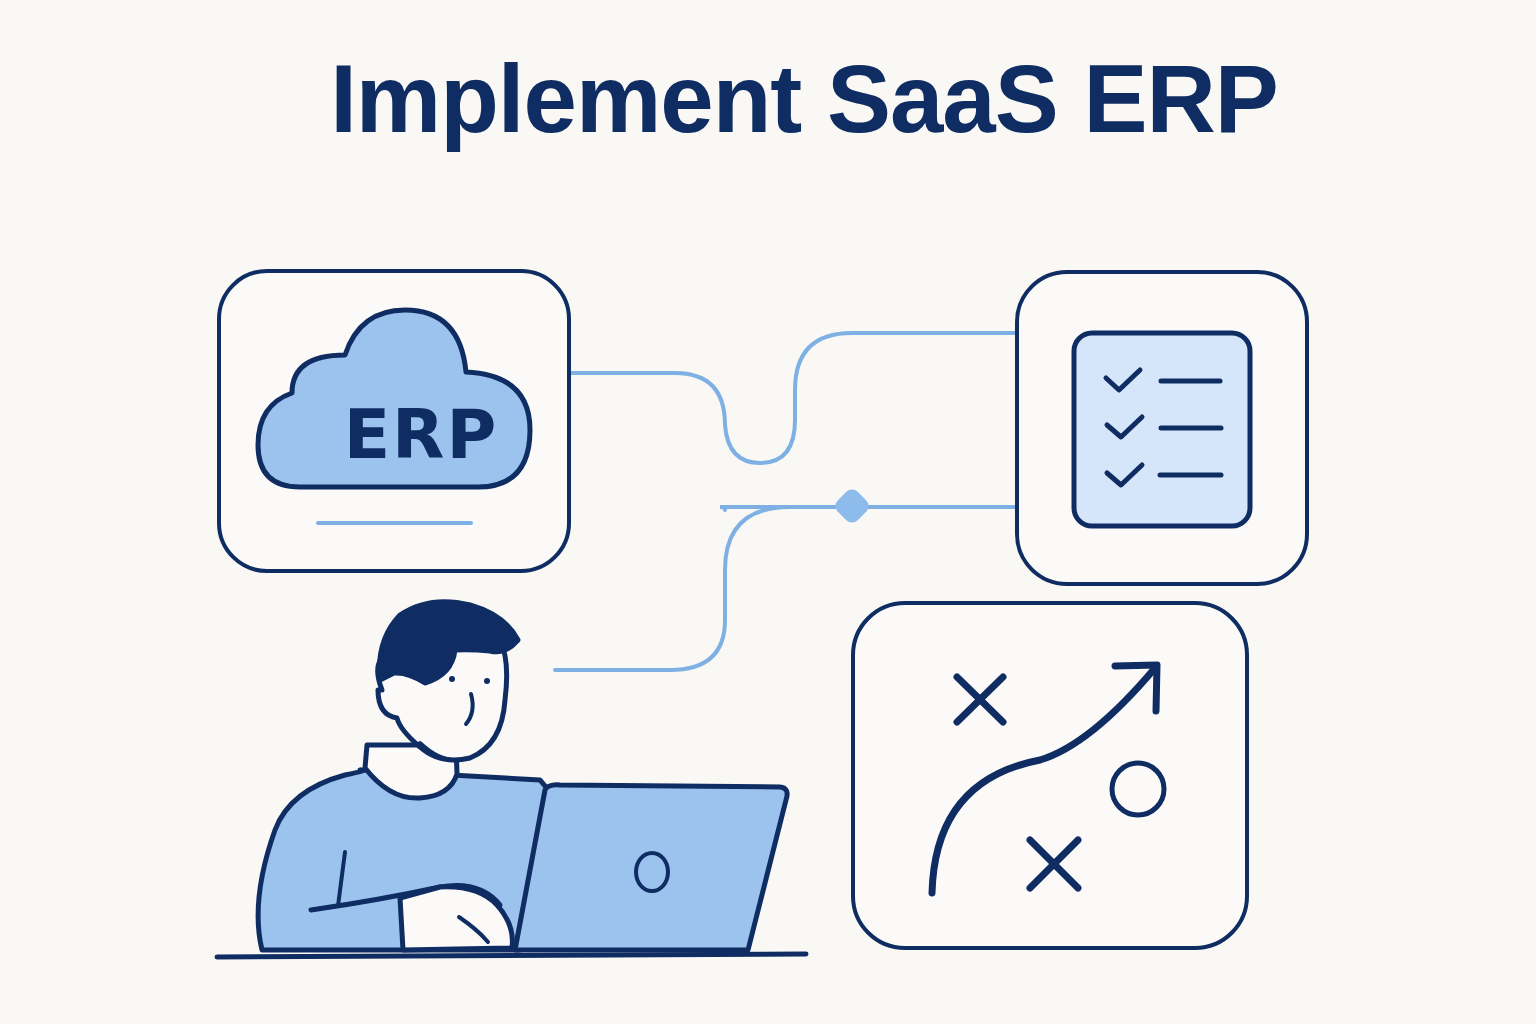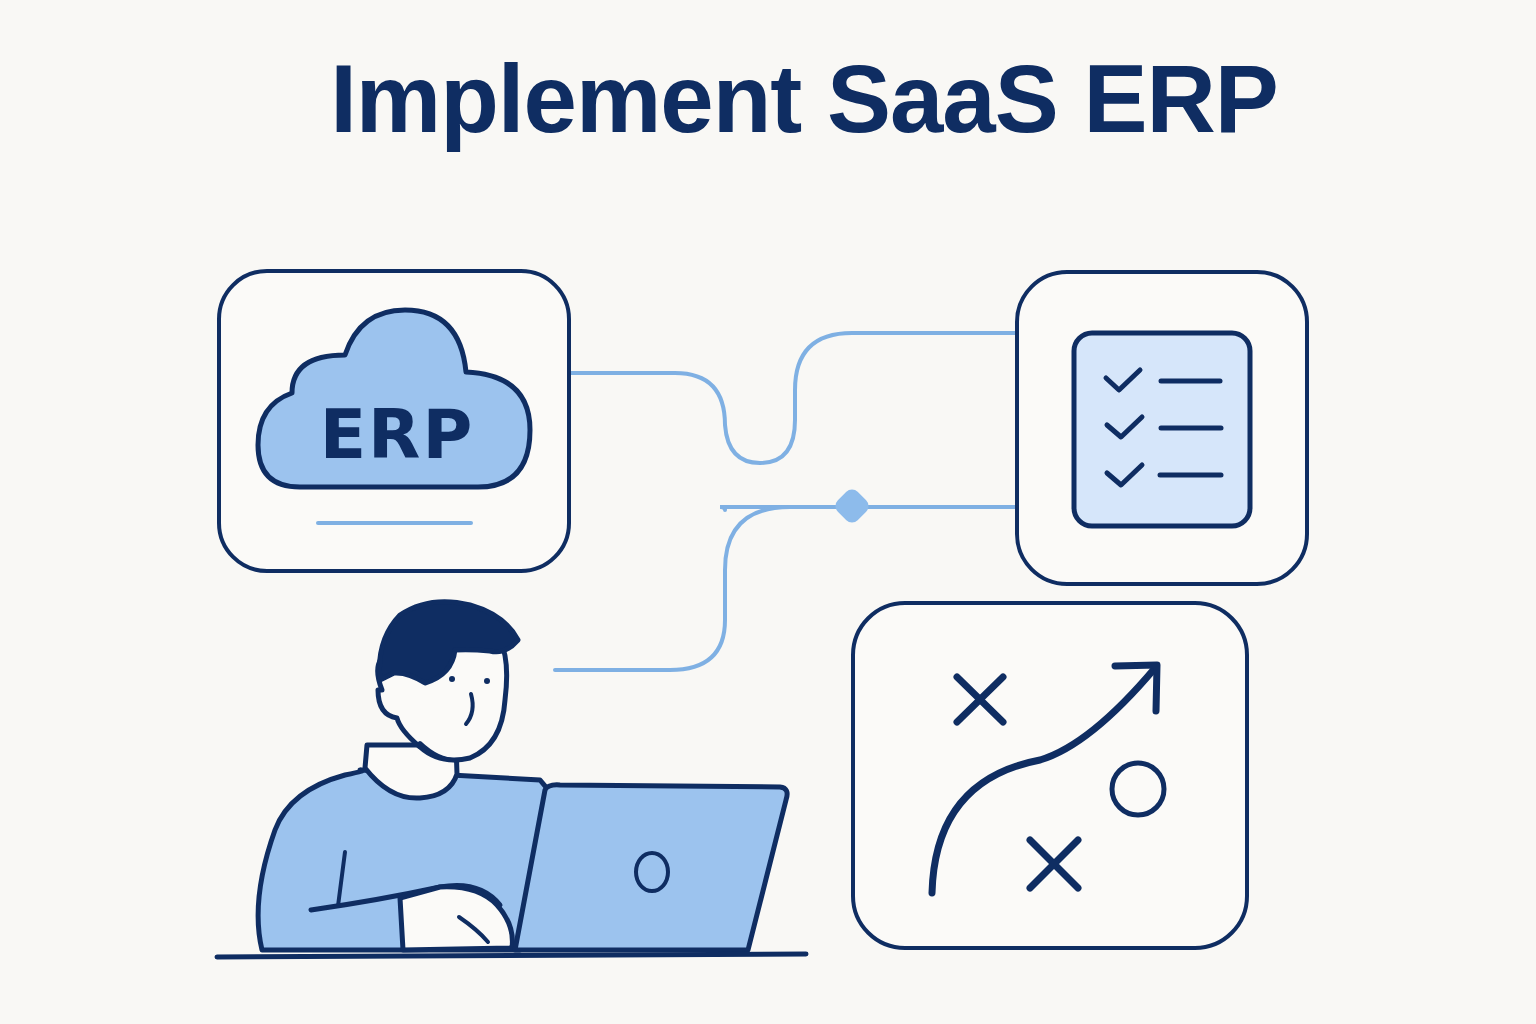--- a/index.html
+++ b/index.html
@@ -13,21 +13,21 @@
     position: absolute; left: 0; top: 52px; width: 1536px;
     text-align: center; color: #0f2d62;
     font-family: "Liberation Sans", sans-serif; font-weight: 700;
     font-size: 96px; line-height: 94px; letter-spacing: -1px; padding-left: 36px;
   }
   .title .line { display: block; }
   svg.art { position: absolute; left: 0; top: 0; }
   .erp-label {
     position: absolute; left: 262px; top: 395px; width: 270px; text-align: center;
     font-family: "DejaVu Sans", sans-serif; font-weight: 700;
-    font-size: 68px; color: #0f2d62; letter-spacing: 2px;
+    font-size: 68px; color: #0f2d62; letter-spacing: 2px; padding-left: 24px;
   }
 </style>
 </head>
 <body>
 
 <div class="title">
   <span class="line">Implement SaaS ERP</span>
 </div>
 
 <svg class="art" width="1536" height="1024" viewBox="0 0 1536 1024" xmlns="http://www.w3.org/2000/svg">

